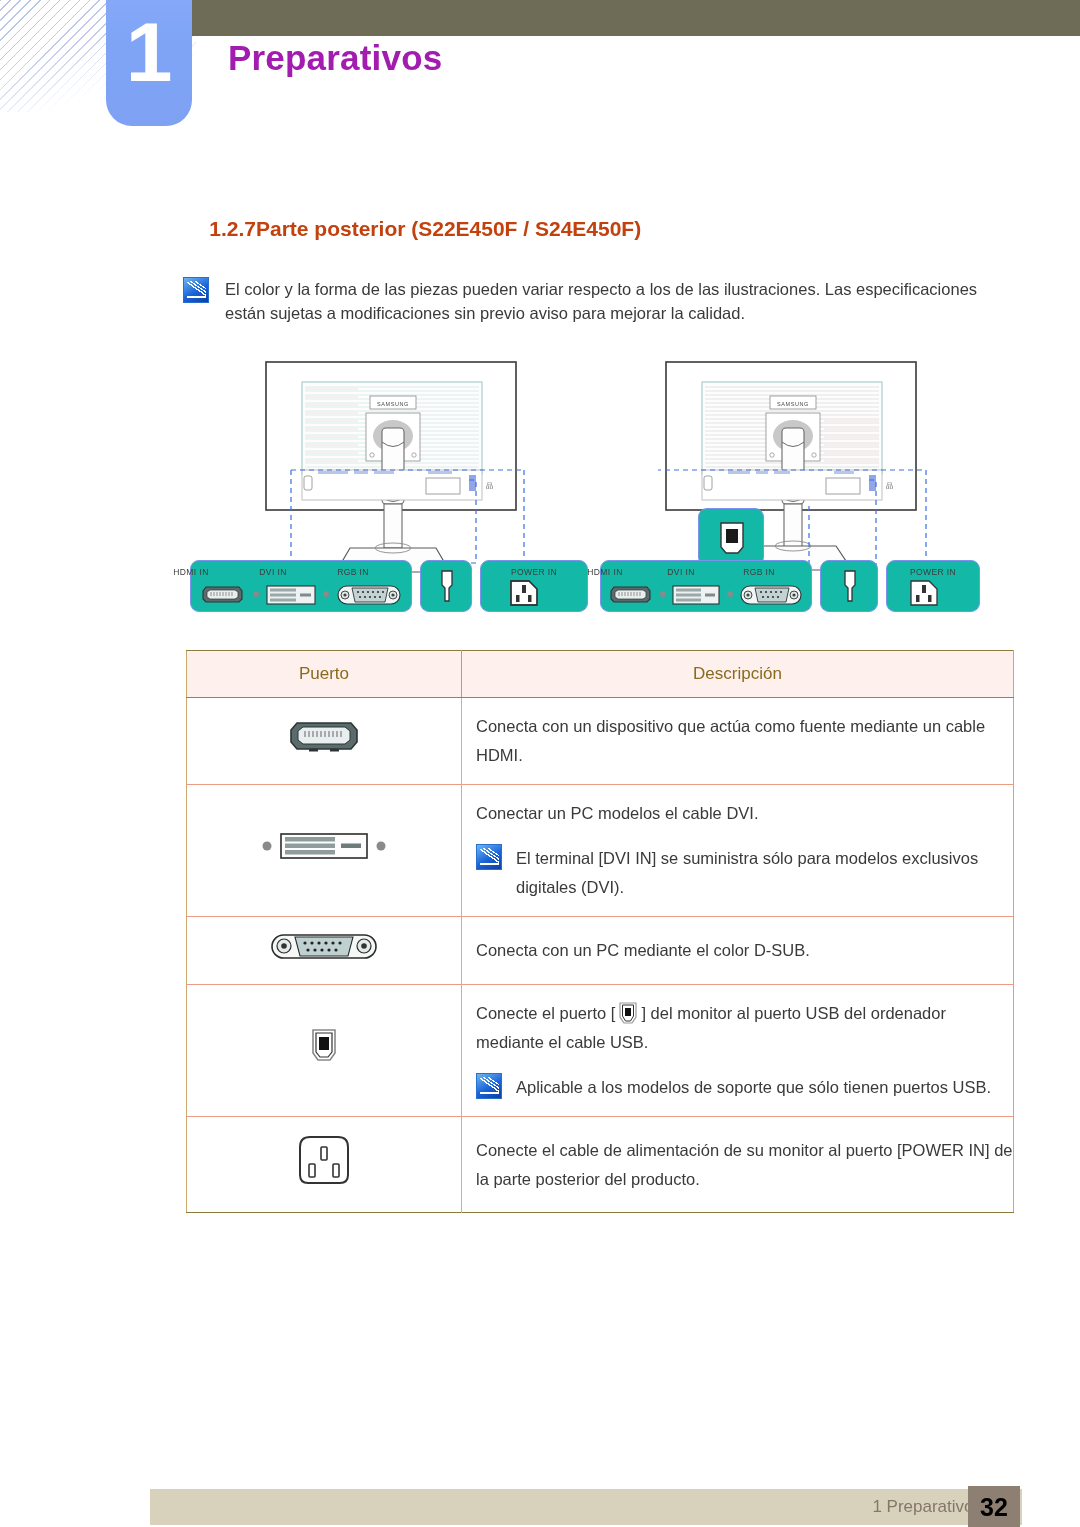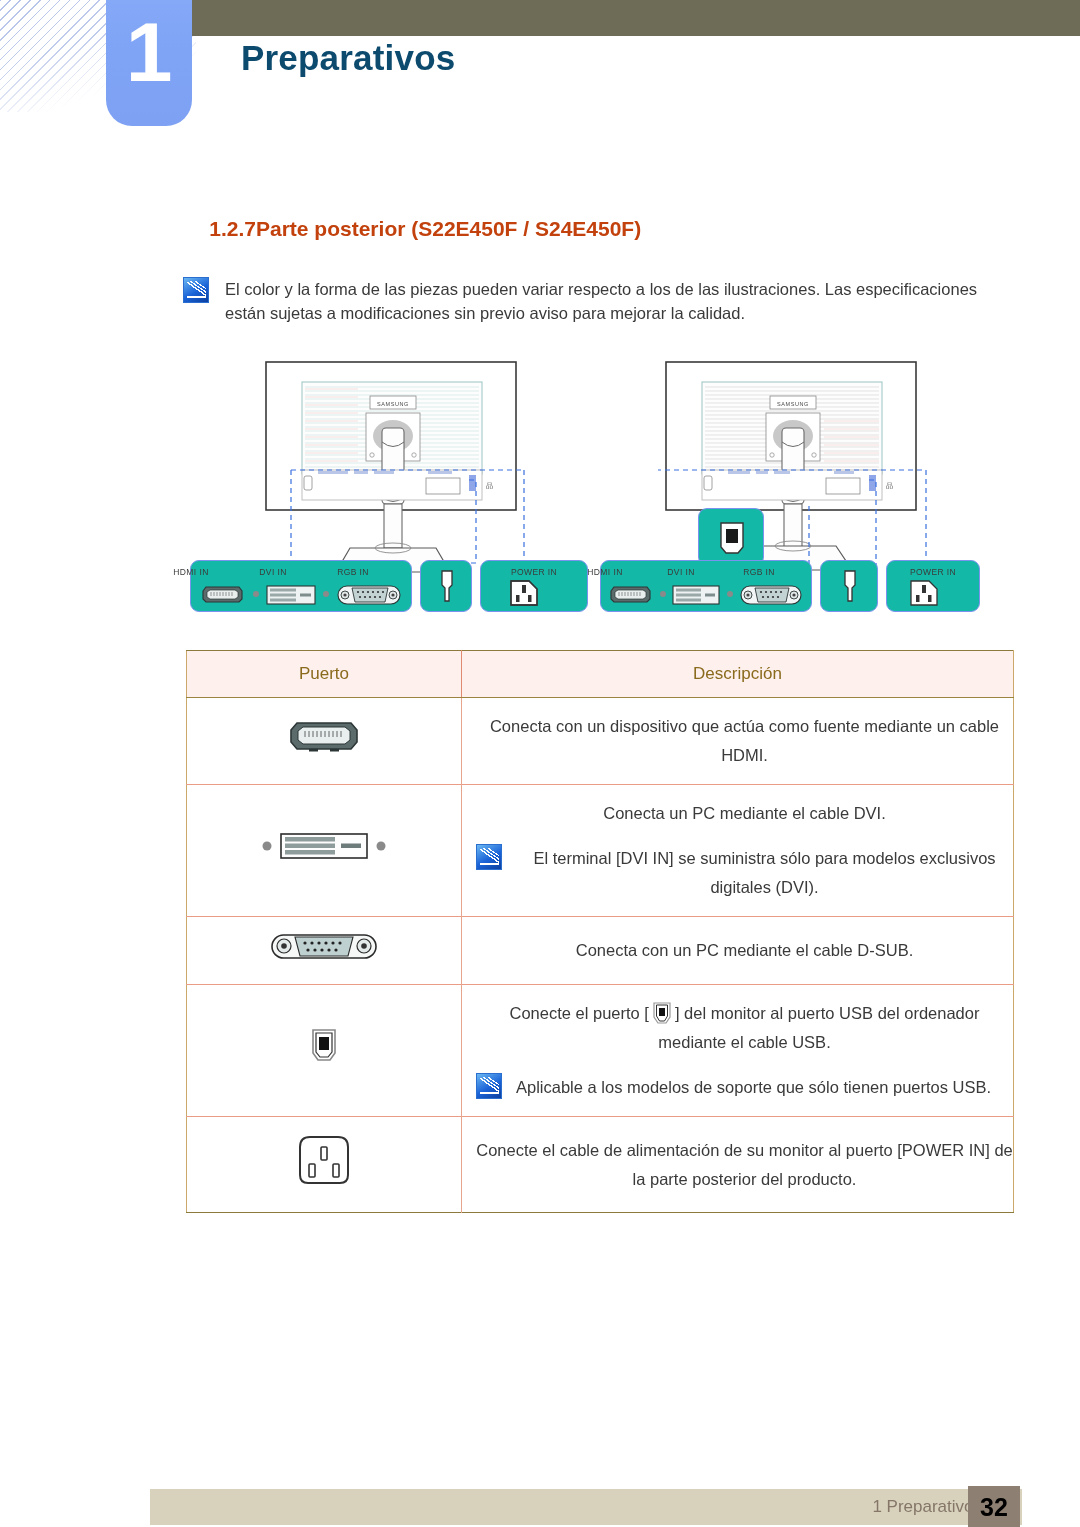--- a/index.html
+++ b/index.html
@@ -30,21 +30,21 @@
     border-bottom-left-radius:26px;border-bottom-right-radius:26px;
   }
   #chapter-num{
     position:absolute;left:0;top:10px;width:86px;
     text-align:center;color:#ffffff;
     font-size:84px;line-height:84px;font-weight:bold;
     font-family:"Liberation Sans", sans-serif;
   }
   #chapter-title{
     position:absolute;left:228px;top:38px;
-    color:#0c4a6e;font-size:35px;font-weight:bold;letter-spacing:.2px;margin-left:13px;
+    color:#a21caf;font-size:35px;font-weight:bold;letter-spacing:.2px;
   }
 
   
   #section-heading{
     position:absolute;left:186px;top:217px;
     color:#c2410c;font-size:21px;font-weight:bold;text-align:right;
   }
   #section-heading .num{display:inline-block;width:70px;}
 
   
@@ -107,21 +107,21 @@
   }
   #port-table th.c1{width:272px;border-right:1.2px solid #e08a72;margin-left:20px;}
   #port-table td{
     border-top:1px solid #ea9c85;
     vertical-align:middle;
     font-size:16.5px;color:#3a3a3a;line-height:29px;
   }
   #port-table td.c1{
     width:272px;text-align:center;border-right:1.2px solid #e7a58e;padding:12px 0;
   }
-  #port-table td.c2{padding:14px 0 14px 14px;text-align:center;}
+  #port-table td.c2{padding:14px 0 14px 14px;}
   #port-table tr:first-child td{border-top:none;}
   .sub-note{display:flex;align-items:flex-start;gap:14px;margin-top:16px;}
   .sub-note .note-text{font-size:16.5px;line-height:29px;}
   .inline-usb{
     display:inline-block;width:22px;height:25px;vertical-align:-7px;margin:0 2px;
   }
 
   
   #footer-bar{
     position:absolute;left:150px;top:1489px;width:872px;height:36px;
@@ -502,21 +502,21 @@
           <rect x="22" y="5" width="86" height="24" fill="#fdfdfd" stroke="#2c2c2c" stroke-width="1.6"></rect>
           <g fill="#8f9c9c">
               <rect x="26" y="8" width="50" height="4.5"></rect>
               <rect x="26" y="14.5" width="50" height="4.5"></rect>
               <rect x="26" y="21" width="50" height="4.5"></rect>
             </g>
           <rect x="82" y="14.5" width="20" height="4.5" fill="#6e7b7b"></rect>
         </svg>
       </td>
       <td class="c2">
-        <div>Conecta un PC mediante el cable DVI.</div>
+        <div>Conectar un PC modelos el cable DVI.</div>
         <div class="sub-note">
           <span class="note-icon"></span>
           <span class="note-text">El terminal [DVI IN] se suministra sólo para modelos exclusivos digitales (DVI).</span>
         </div>
       </td>
     </tr>
 
     <tr>
       <td class="c1">
         <svg width="110" height="34" viewBox="0 0 110 34">
@@ -534,21 +534,21 @@
               <circle cx="53" cy="21" r="1.6"></circle>
               <circle cx="60" cy="21" r="1.6"></circle>
               <circle cx="67" cy="21" r="1.6"></circle>
             </g>
           <circle cx="15" cy="17" r="7" fill="#e4e9e9" stroke="#2c2c2c" stroke-width="1.2"></circle>
             <circle cx="15" cy="17" r="2.8" fill="#333"></circle>
           <circle cx="95" cy="17" r="7" fill="#e4e9e9" stroke="#2c2c2c" stroke-width="1.2"></circle>
             <circle cx="95" cy="17" r="2.8" fill="#333"></circle>
         </svg>
       </td>
-      <td class="c2">Conecta con un PC mediante el cable D-SUB.</td>
+      <td class="c2">Conecta con un PC mediante el color D-SUB.</td>
     </tr>
 
 
     <tr>
       <td class="c1">
         <svg width="36" height="44" viewBox="0 0 36 44">
           <path d="M7 6 L29 6 L29 29 L24 36 L12 36 L7 29 Z" fill="#fff" stroke="#888" stroke-width="1.6"></path>
           <path d="M10 9 L26 9 L26 28 L22 33 L14 33 L10 28 Z" fill="#fff" stroke="#333" stroke-width="1.2"></path>
           <rect x="13" y="13" width="10" height="13" fill="#111"></rect>
         </svg>

